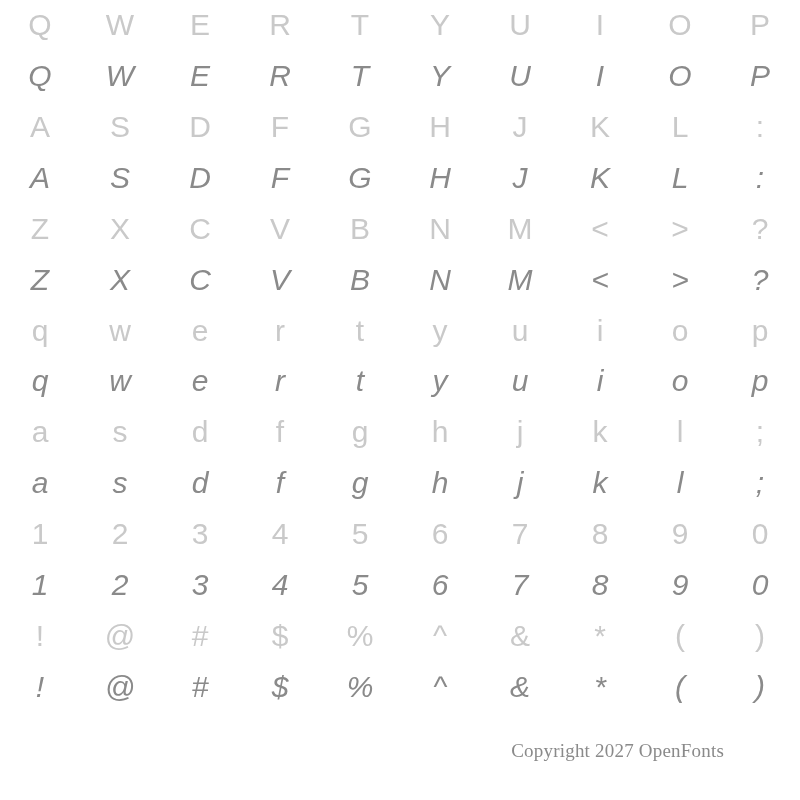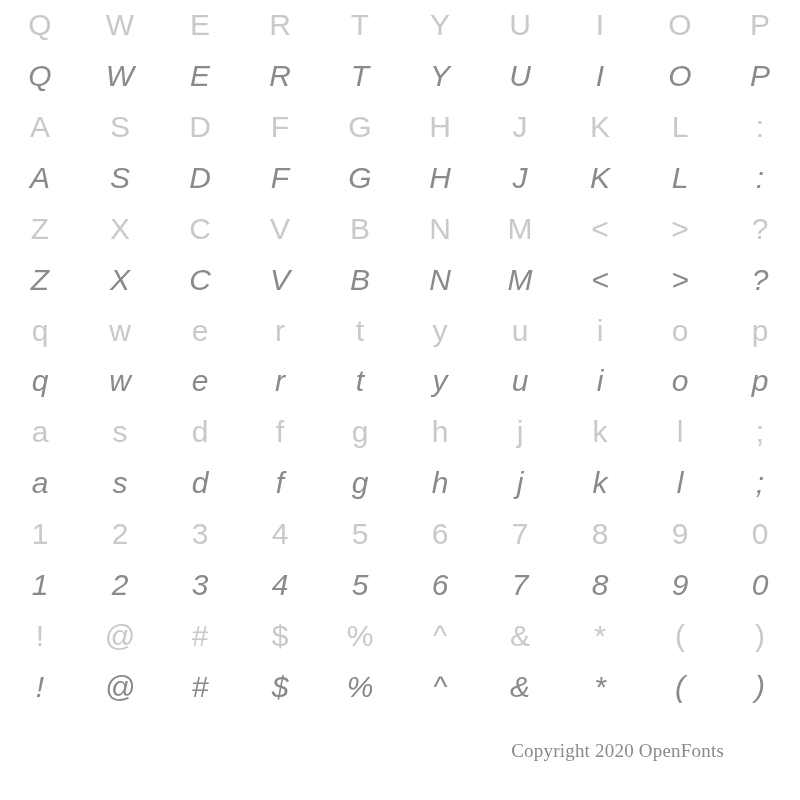--- a/index.html
+++ b/index.html
@@ -200,14 +200,14 @@
       <div class="cell italic">@</div>
       <div class="cell italic">#</div>
       <div class="cell italic">$</div>
       <div class="cell italic">%</div>
       <div class="cell italic">^</div>
       <div class="cell italic">&amp;</div>
       <div class="cell italic">*</div>
       <div class="cell italic">(</div>
       <div class="cell italic">)</div>
     </div>
-  <div class="copyright">Copyright 2020 OpenFonts</div>
+  <div class="copyright">Copyright 2027 OpenFonts</div>
 </div>
 
 </body></html>

